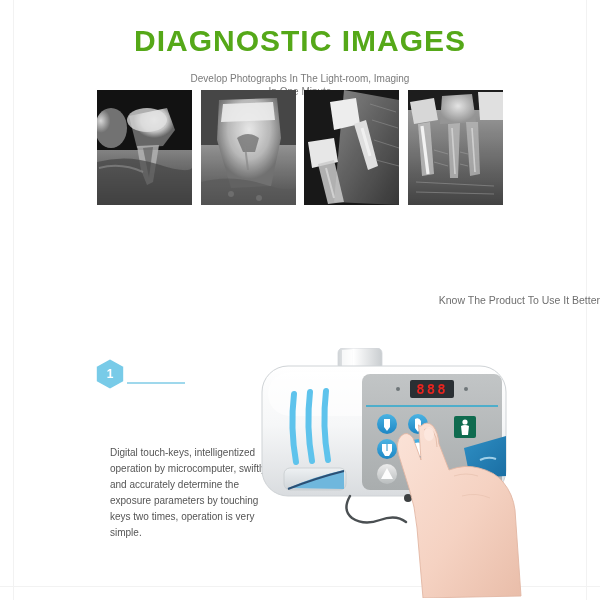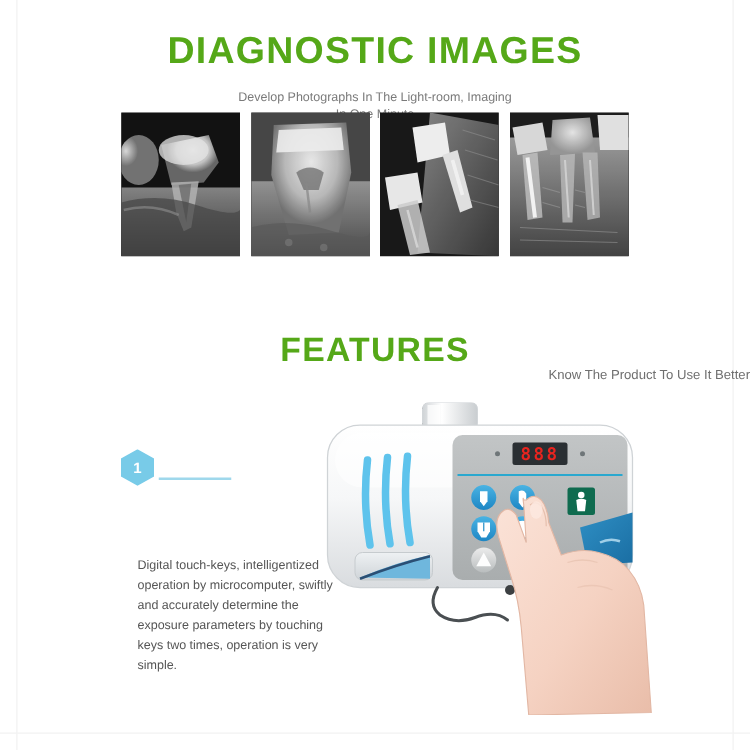--- a/index.html
+++ b/index.html
@@ -150,21 +150,21 @@
     font-size: 10px;
     line-height: 16px;
     color: #555555;
     margin-left: 20px;
   }
 
   
   #device-scene {
     position: absolute;
     left: 258px;
-    top: 322px;
+    top: 348px;
     width: 268px;
     height: 250px;
   }
   #device-scene svg { display: block; }
 </style>
 </head>
 <body>
 
 <div id="page">
 
@@ -293,21 +293,20 @@
             <path d="M52 74 L60 76"></path>
           <path d="M8 92 L86 96"></path>
             <path d="M8 102 L86 104"></path>
         </g>
         <rect width="95" height="115" fill="#000" opacity="0.05"></rect>
       </svg>
     </div>
 
   </div>
 
-  <div class="section-title" id="feat-title">FEATURES</div>
 
   <div id="feat-sub">Know The Product To Use It Better</div>
 
   <div id="badge-wrap">
     <div class="hexagon">
       <svg width="34" height="34" viewBox="0 0 34 34">
         <polygon points="17,1.5 31,9.25 31,24.75 17,32.5 3,24.75 3,9.25" fill="#78cbe8" stroke="#ffffff" stroke-width="1.6"></polygon>
       </svg>
     </div>
     <div class="hex-num">1</div>

